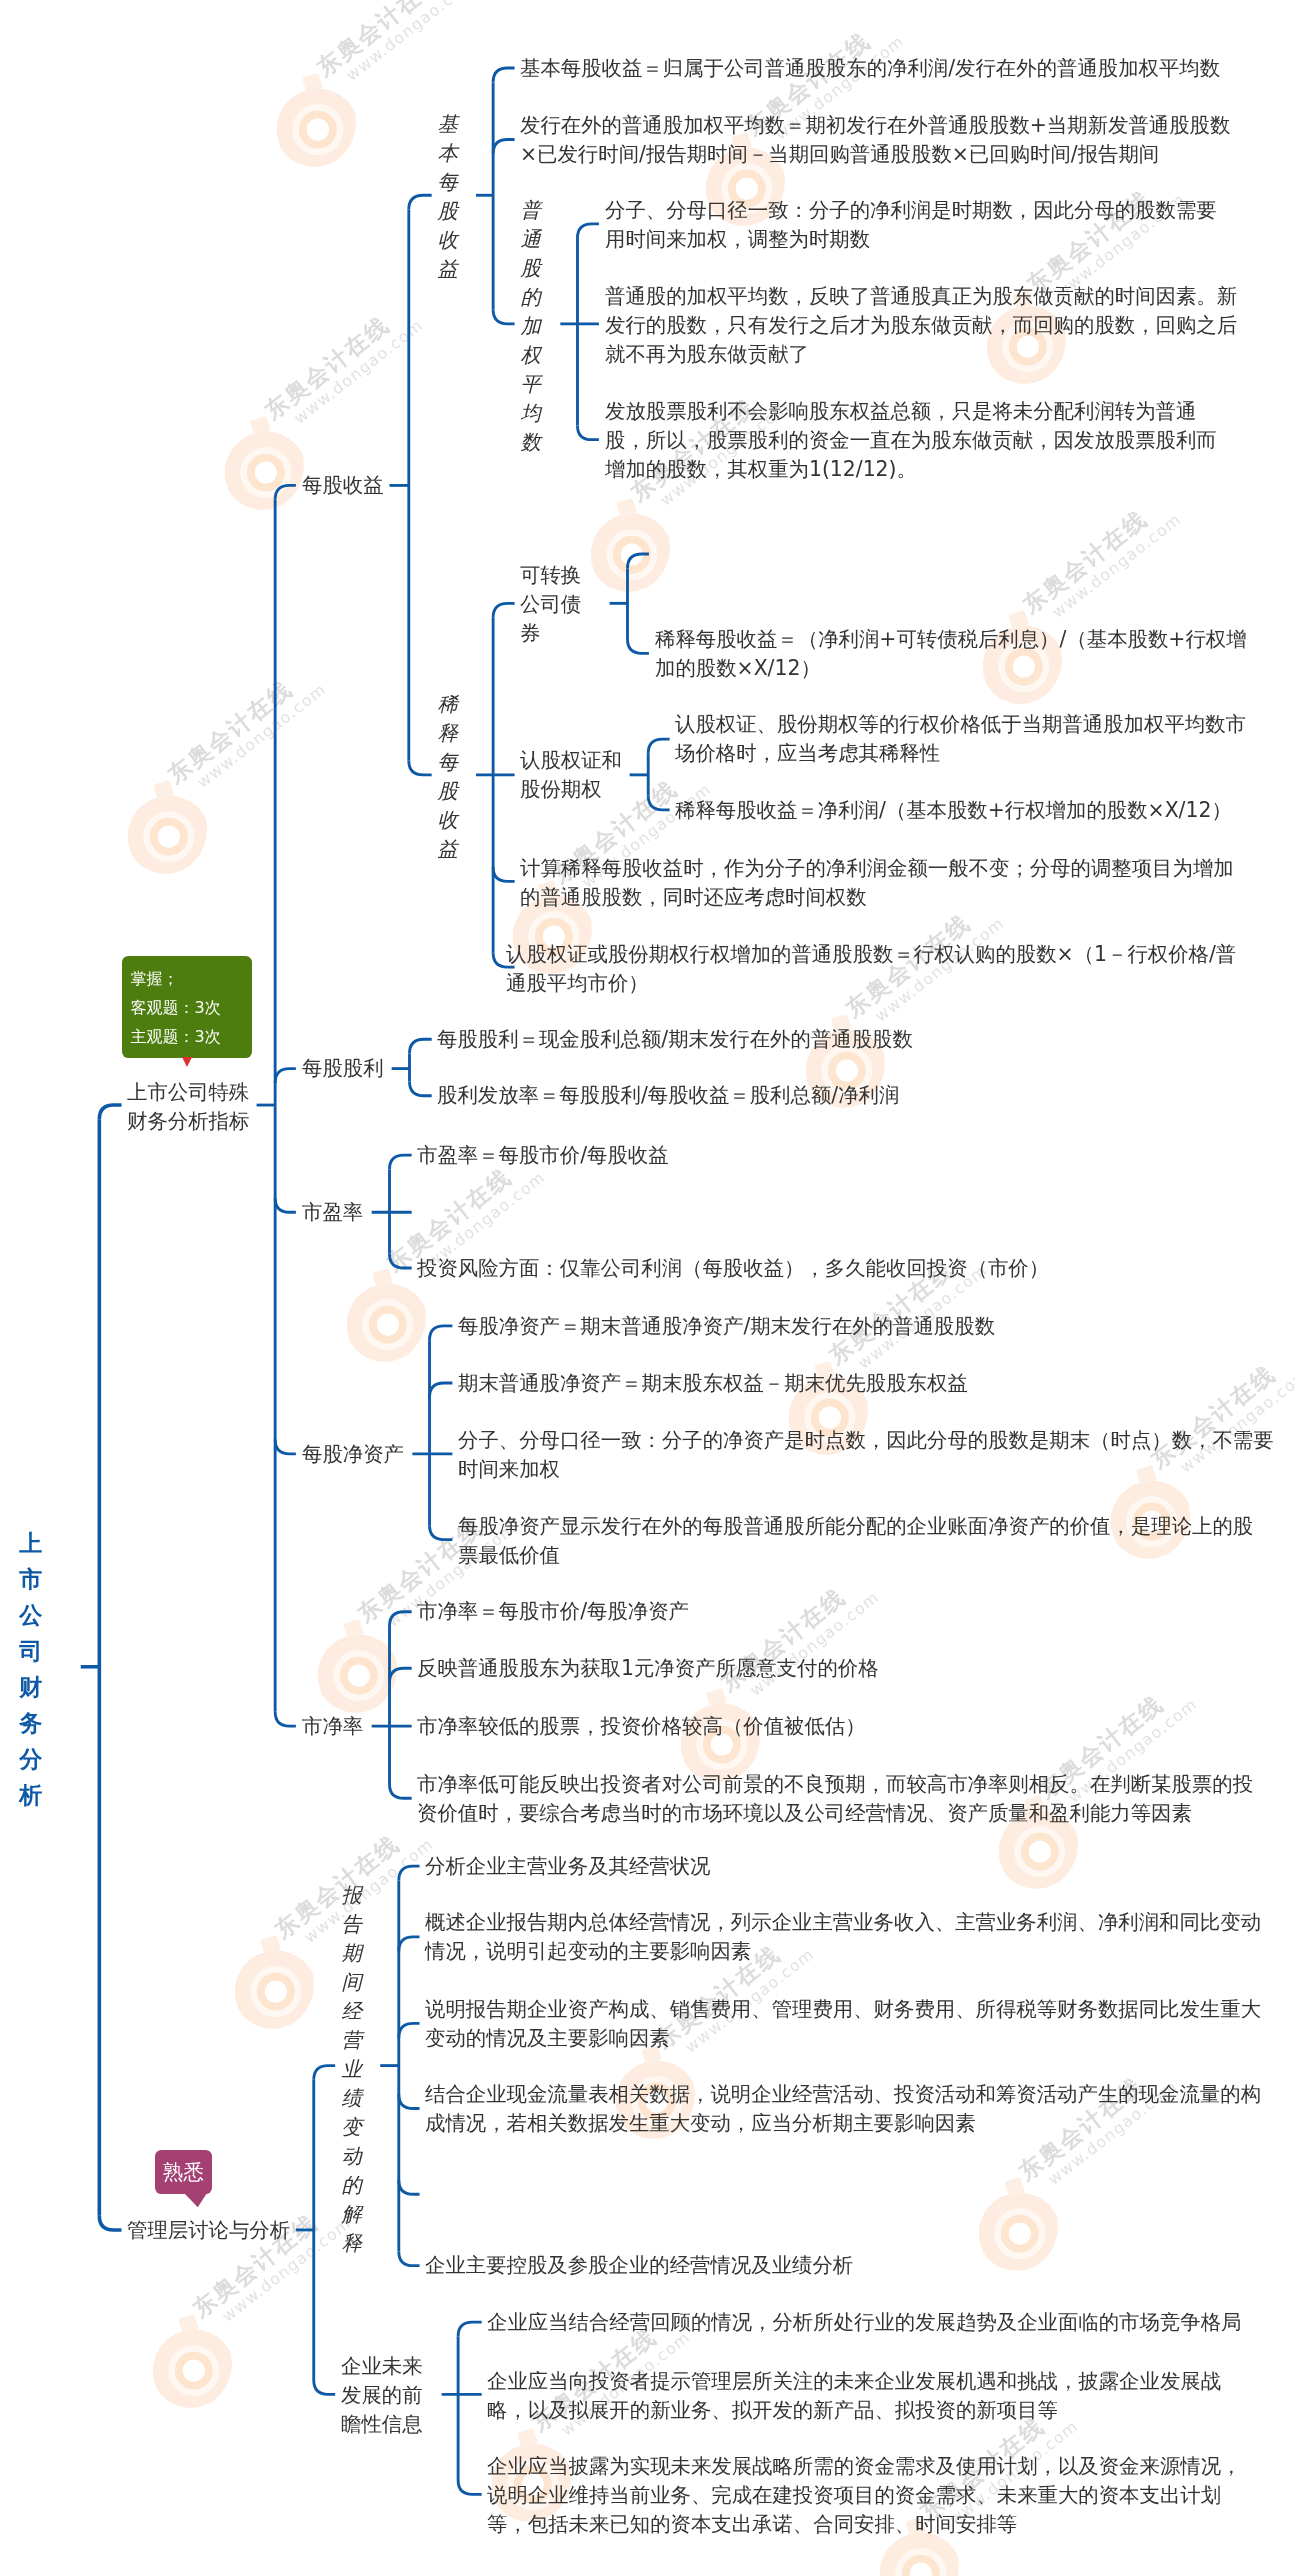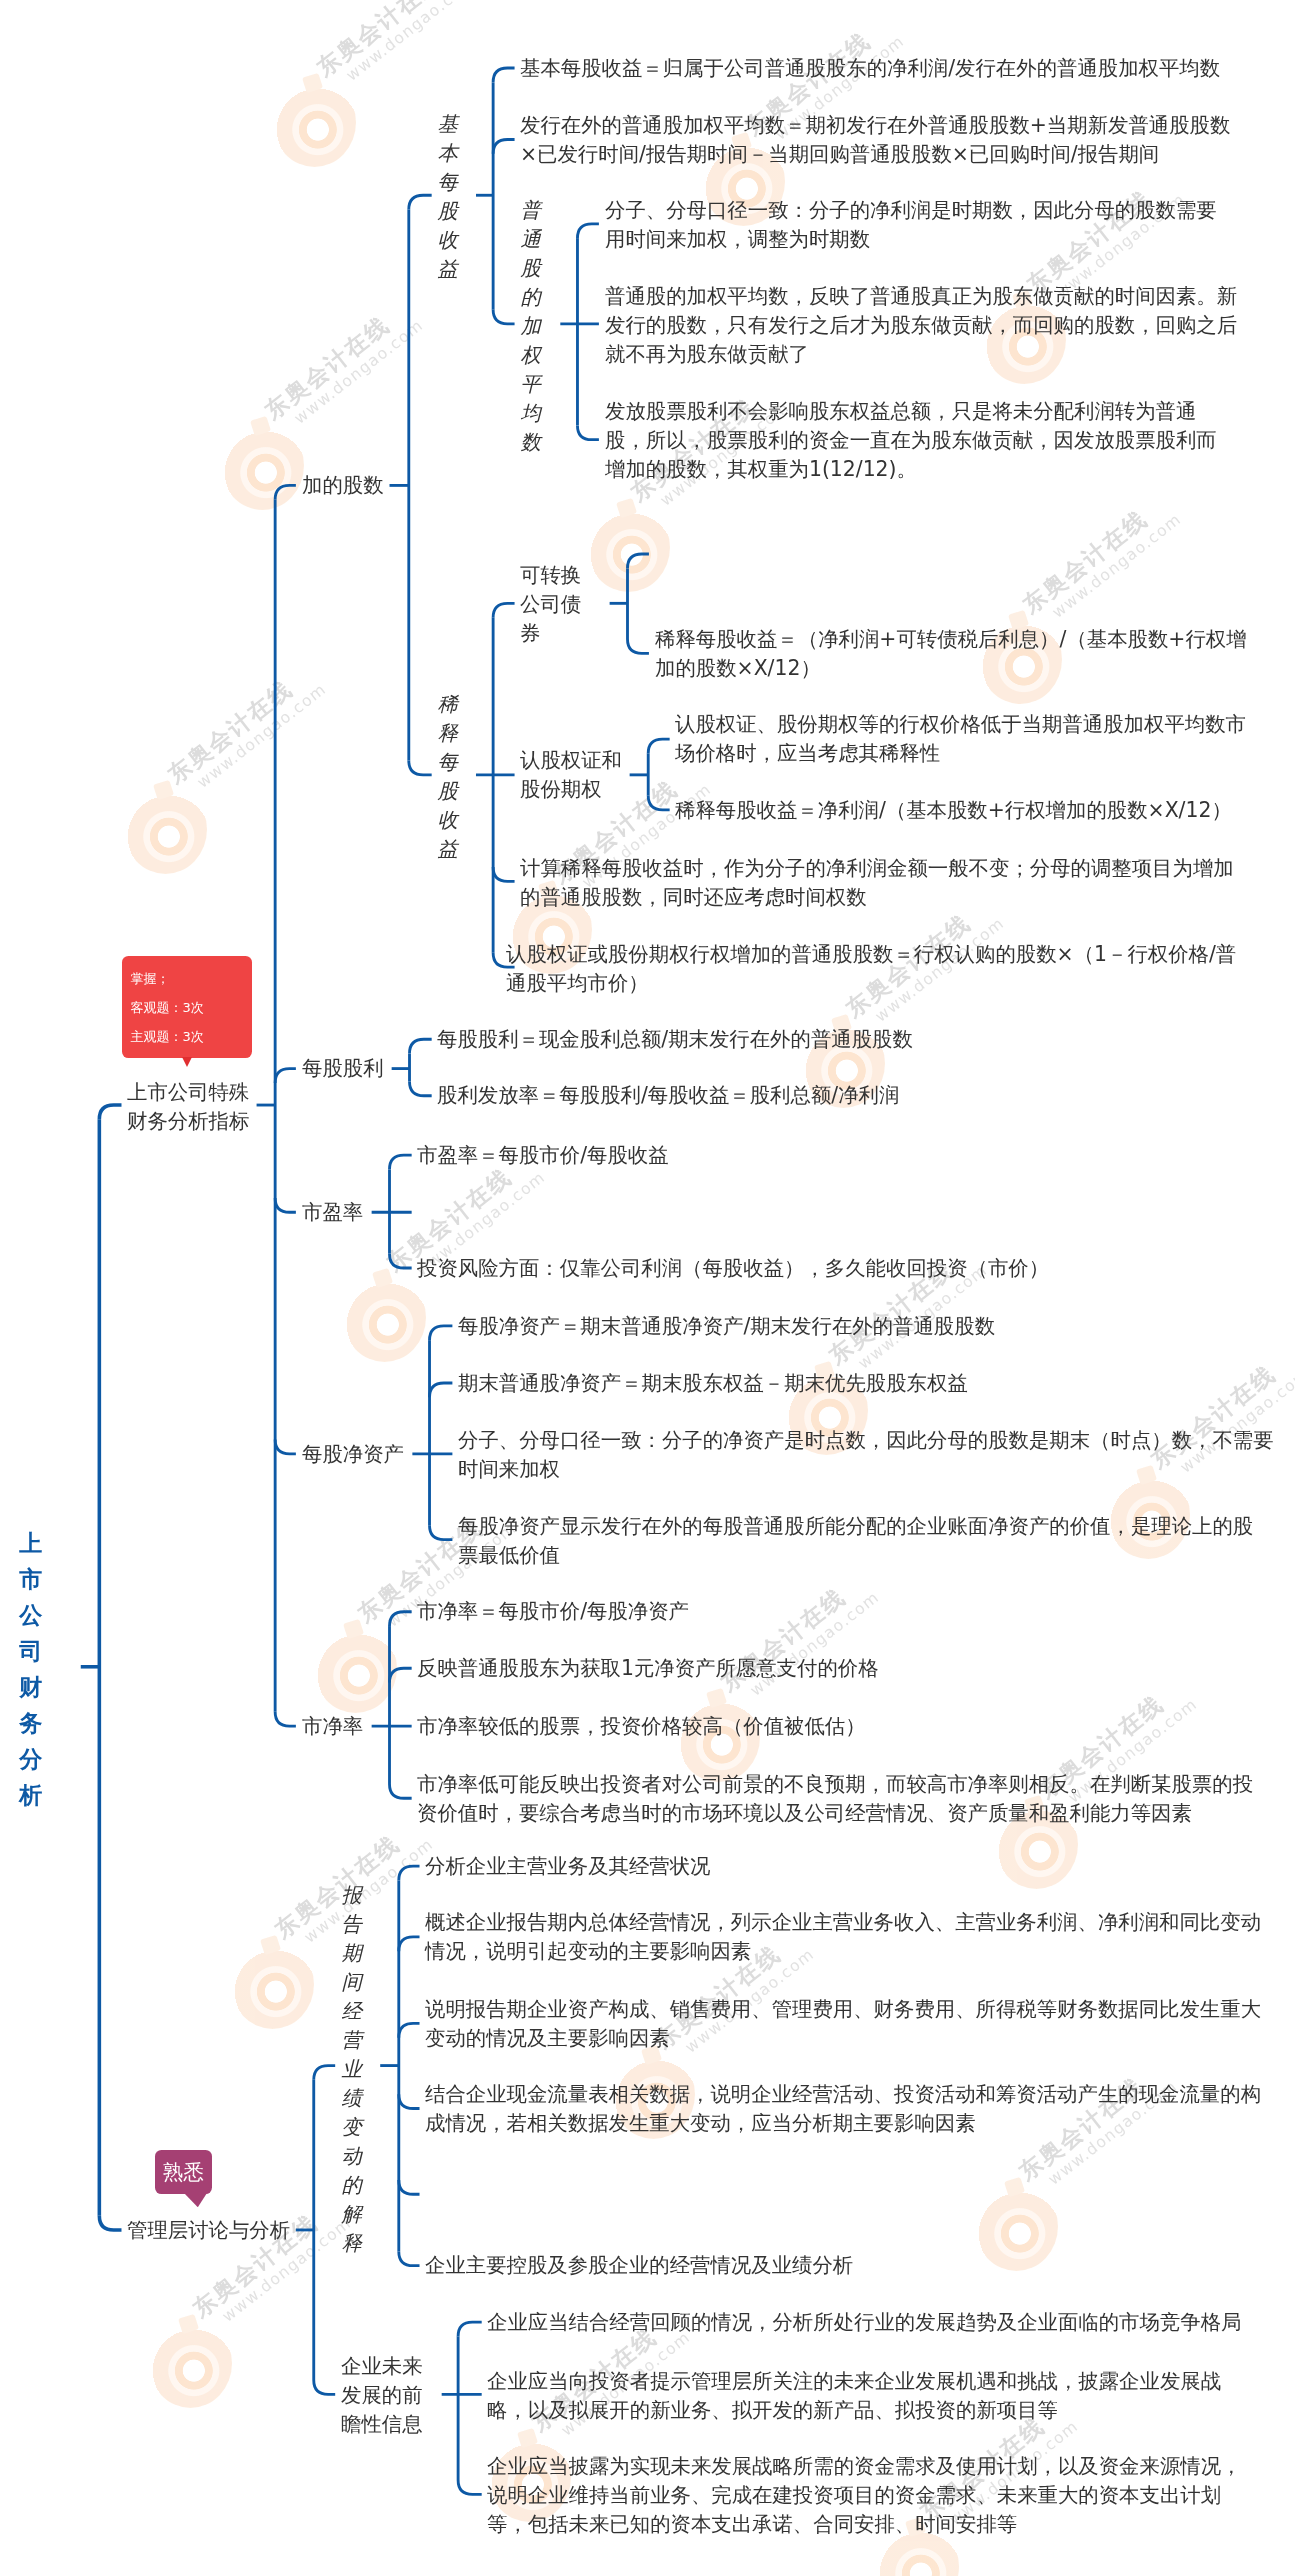--- a/index.html
+++ b/index.html
@@ -22,22 +22,22 @@
   svg.lines g.root-lines path { stroke-width: 5; }
   
   .t { position: absolute; font-size: 20.4px; line-height: 29px; color: #333333; white-space: pre; }
   .wrap { white-space: normal; word-break: break-all; }
   .vt { position: absolute; font-size: 20.4px; line-height: 29px; color: #333333; width: 1.05em;
         word-break: break-all; text-align: center; font-style: italic; }
   .root { position: absolute; left: 18.6px; top: 1525px; font-size: 23px; line-height: 36px; font-weight: bold;
           color: #0d59a5; width: 1.05em; word-break: break-all; text-align: center; }
   
   .tag-red { position: absolute; left: 122px; top: 956px; width: 130px; height: 102px; box-sizing: border-box;
-    padding: 7.9px 0 0 8.6px; background: #ef4444; border-radius: 6.4px; color: #ffffff;
-    font-size: 13px; line-height: 29px; white-space: nowrap; }
+    padding: 7.9px 0 0 8.6px; background: #4d7c0f; border-radius: 6.4px; color: #ffffff;
+    font-size: 16px; line-height: 29px; white-space: nowrap; }
   .tag-red-pointer { position: absolute; left: 182px; top: 1057px; width: 10px; height: 10px; background: #e02f31;
     clip-path: polygon(0 0, 100% 0, 50% 100%); }
   .tag-purple { position: absolute; left: 155px; top: 2150px; width: 57px; height: 44px; background: #a54073;
     border-radius: 6.4px; color: #ffffff; font-size: 20.4px; line-height: 44px; text-align: center; white-space: nowrap; }
   .tag-purple-pointer { position: absolute; left: 184px; top: 2193px; width: 23px; height: 14.3px; background: #a54073;
     clip-path: polygon(0 0, 100% 0, 60% 100%); }
 </style>
 </head>
 <body>
 
@@ -301,21 +301,21 @@
 
   <div class="tag-red">
     <div>掌握；</div>
     <div>客观题：3次</div>
     <div>主观题：3次</div>
   </div>
   <div class="tag-red-pointer"></div>
 
   <div class="t wrap" style="left:127px;top:1078px;width:6.05em">上市公司特殊财务分析指标</div>
 
-  <div class="t" style="left:302px;top:471px">加的股数</div>
+  <div class="t" style="left:302px;top:471px">每股收益</div>
   <div class="vt" style="left:437px;top:110px">基本每股收益</div>
   <div class="t" style="left:520px;top:54px">基本每股收益＝归属于公司普通股股东的净利润/发行在外的普通股加权平均数</div>
   <div class="t" style="left:520px;top:111px">发行在外的普通股加权平均数＝期初发行在外普通股股数+当期新发普通股股数
 ×已发行时间/报告期时间－当期回购普通股股数×已回购时间/报告期间</div>
   <div class="vt" style="left:520px;top:196px">普通股的加权平均数</div>
   <div class="t" style="left:605px;top:196px">分子、分母口径一致：分子的净利润是时期数，因此分母的股数需要
 用时间来加权，调整为时期数</div>
   <div class="t" style="left:605px;top:282px">普通股的加权平均数，反映了普通股真正为股东做贡献的时间因素。新
 发行的股数，只有发行之后才为股东做贡献，而回购的股数，回购之后
 就不再为股东做贡献了</div>

